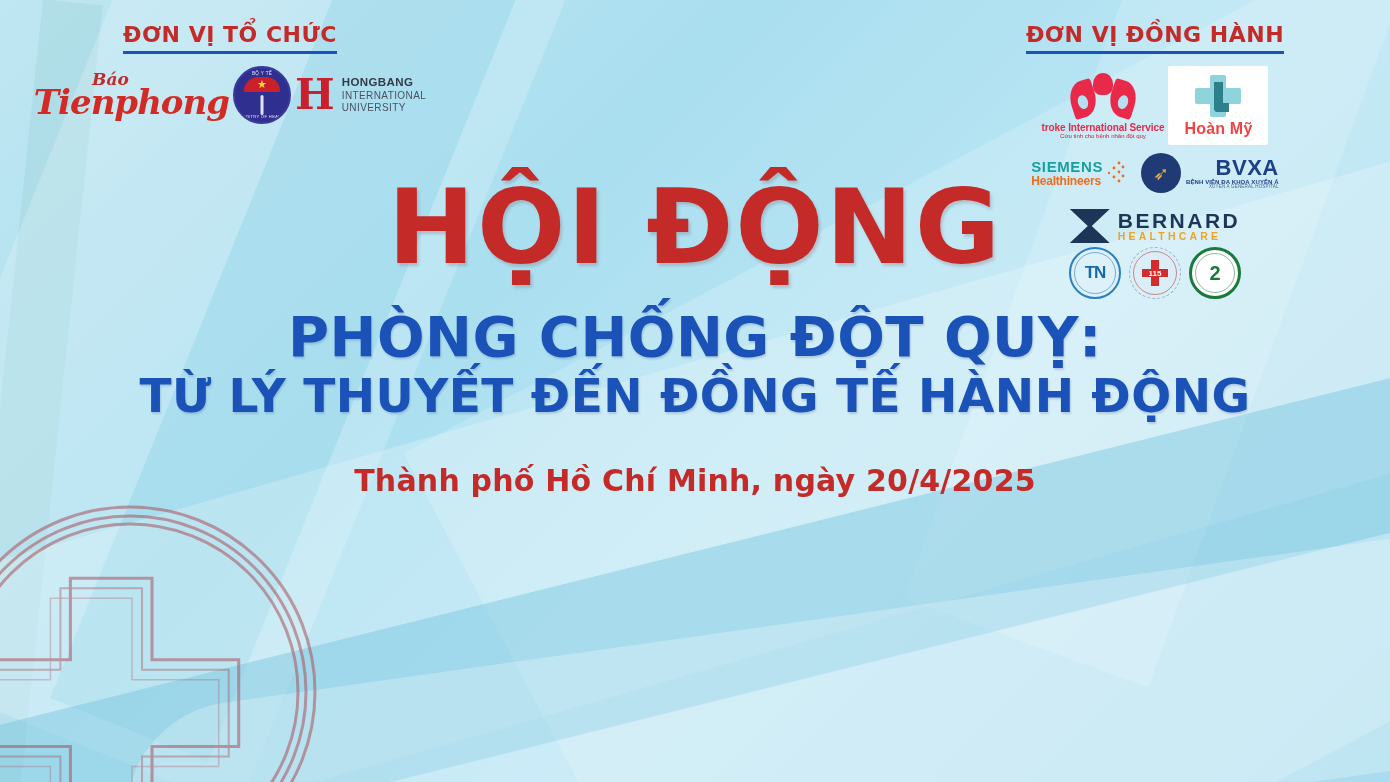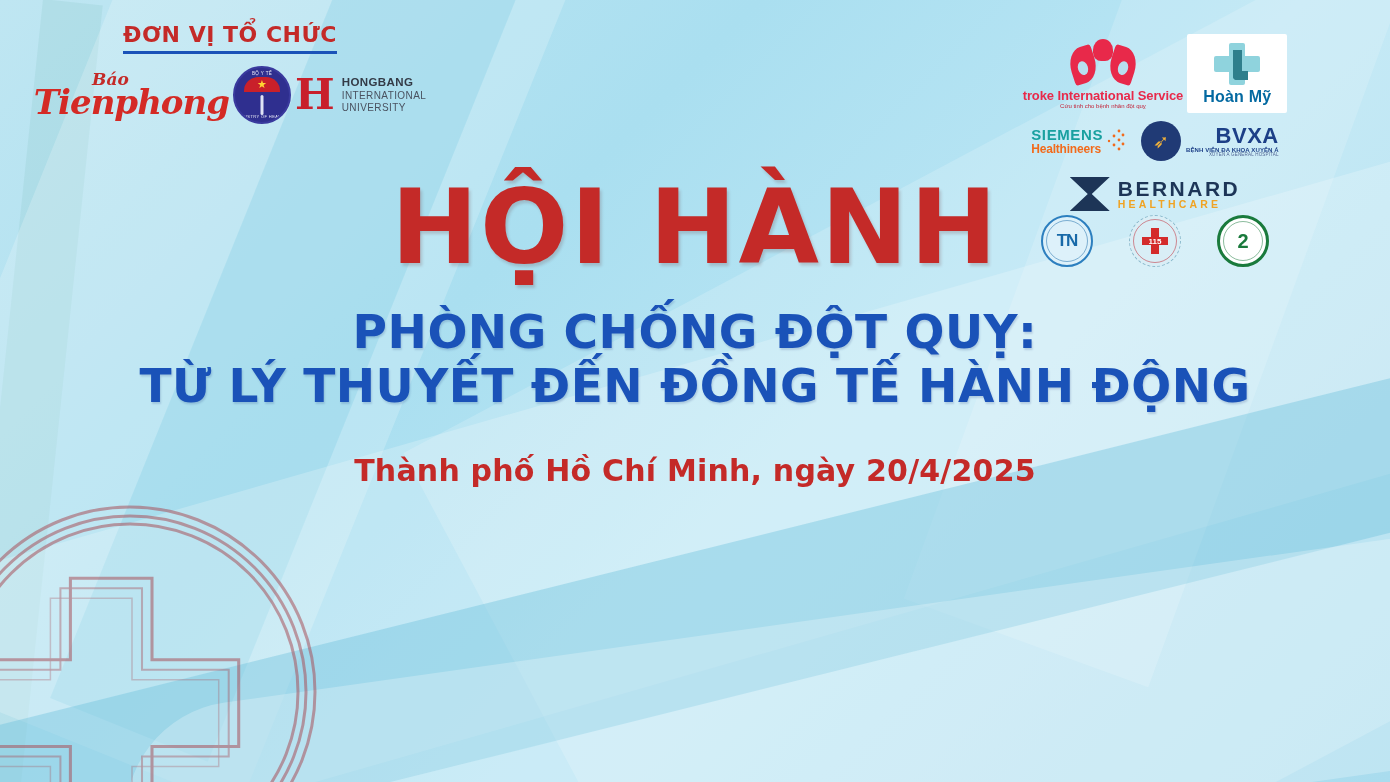--- a/index.html
+++ b/index.html
@@ -100,21 +100,21 @@
 
   .logo-row {
     display: flex;
     align-items: center;
     justify-content: center;
     gap: 4px;
     margin-top: 12px;
     flex-wrap: wrap;
   }
   .logo-row.r2 { gap: 16px; margin-top: 8px; }
-  .logo-row.r3 { gap: 36px; margin-top: 4px; }
+  .logo-row.r3 { gap: 8px; margin-top: 4px; }
 
   
   .tienphong { text-align: center; line-height: 1; }
   .tp-bao {
     font-family: "DejaVu Serif", serif;
     font-style: italic; font-weight: bold;
     font-size: 17px; color: #C42A28;
     margin-left: -42px; margin-bottom: -3px;
   }
   .tp-main {
@@ -177,41 +177,41 @@
   .sis-wing.r { right: 4px; transform: rotate(18deg) scaleX(-1); }
   .sis-wing::after {
     content:""; position:absolute; top:14px; left:7px;
     width:10px; height:14px; background:#b8dff0; border-radius:50%;
   }
   .sis-center {
     position: absolute; left: 50%; top: 0; transform: translateX(-50%);
     width: 20px; height: 22px; background: #e8294a;
     border-radius: 50% 50% 40% 40%;
   }
-  .sis-n1 { font-size: 13px; font-weight: bold; color: #e8294a; margin-top: 1px; letter-spacing: -.1px; }
+  .sis-n1 { font-size: 10px; font-weight: bold; color: #e8294a; margin-top: 1px; letter-spacing: -.1px; }
   .sis-n2 { font-size: 6px; color: #c22238; }
 
   
   .hoanmy {
     background: #ffffff; padding: 9px 16px 7px;
     text-align: center; border-radius: 2px;
   }
   .hm-cross { position: relative; width: 46px; height: 42px; margin: 0 auto 3px; }
   .hm-cross::before, .hm-cross::after {
     content: ""; position: absolute; background: #8fd3dd;
   }
   .hm-cross::before { left: 15px; top: 0; width: 16px; height: 42px; border-radius: 2px; }
   .hm-cross::after  { left: 0; top: 13px; width: 46px; height: 16px; border-radius: 2px; }
   .hm-hook {
     position: absolute; z-index: 2; left: 19px; top: 7px;
     width: 15px; height: 30px;
     border-left: 9px solid #2e7f8c; border-bottom: 9px solid #2e7f8c;
     border-bottom-left-radius: 4px;
   }
-  .hm-name { font-size: 16px; font-weight: bold; color: #0369a1; letter-spacing: .2px; }
+  .hm-name { font-size: 16px; font-weight: bold; color: #ef4444; letter-spacing: .2px; }
 
   
   .siemens { text-align: left; line-height: 1.05; position: relative; padding-right: 22px; }
   .sm-1 { font-size: 15px; font-weight: bold; color: #19a0a0; letter-spacing: .6px; }
   .sm-2 { font-size: 12px; font-weight: bold; color: #f26a1b; letter-spacing: -.2px; }
   .sm-dots {
     position: absolute; right: 0; top: 2px;
     width: 20px; height: 26px;
   }
 
@@ -290,21 +290,21 @@
     letter-spacing: 2px;
     text-shadow: 2px 3px 3px rgba(90,30,30,0.18);
   }
   .h-sub {
     font-family: "DejaVu Sans", sans-serif;
     font-weight: bold;
     color: #1A52B8;
     letter-spacing: .5px;
     text-shadow: 1px 2px 2px rgba(20,50,120,0.18);
   }
-  .h-sub1 { font-size: 47px; margin-top: 26px; line-height: 1.15; }
+  .h-sub1 { font-size: 56px; margin-top: 26px; line-height: 1.15; }
   .h-sub2 { font-size: 47px; line-height: 1.15; }
   .h-date {
     font-family: "DejaVu Sans", sans-serif;
     font-weight: bold;
     font-size: 30px;
     color: #C42A28;
     margin-top: 40px;
     letter-spacing: .2px;
   }
 </style>
@@ -358,20 +358,21 @@
           <div class="hb-l1">HONGBANG</div>
           <div class="hb-l2">INTERNATIONAL</div>
           <div class="hb-l3">UNIVERSITY</div>
         </div>
       </div>
 
     </div>
   </div>
 
   <div class="hdr hdr-right">
+    <div class="hdr-title">ĐƠN VỊ ĐỒNG HÀNH</div>
 
     <div class="logo-row r1">
 
       <div class="sis">
         <div class="sis-mark">
           <div class="sis-center"></div>
           <div class="sis-wing l"></div>
           <div class="sis-wing r"></div>
         </div>
         <div class="sis-n1">troke International Service</div>
@@ -443,19 +444,19 @@
 
       <div class="seal seal-lvt">
         <div class="sl-ring"></div>
         <div class="sl-main">2</div>
       </div>
 
     </div>
   </div>
 
   <div class="main">
-    <div class="h-main">HỘI HÀNH</div>
+    <div class="h-main">HỘI ĐỘNG</div>
     <div class="h-sub h-sub1">PHÒNG CHỐNG ĐỘT QUỴ:</div>
     <div class="h-sub h-sub2">TỪ LÝ THUYẾT ĐẾN ĐỒNG TẾ HÀNH ĐỘNG</div>
     <div class="h-date">Thành phố Hồ Chí Minh, ngày 20/4/2025</div>
   </div>
 
 </div>
 
 </body></html>

